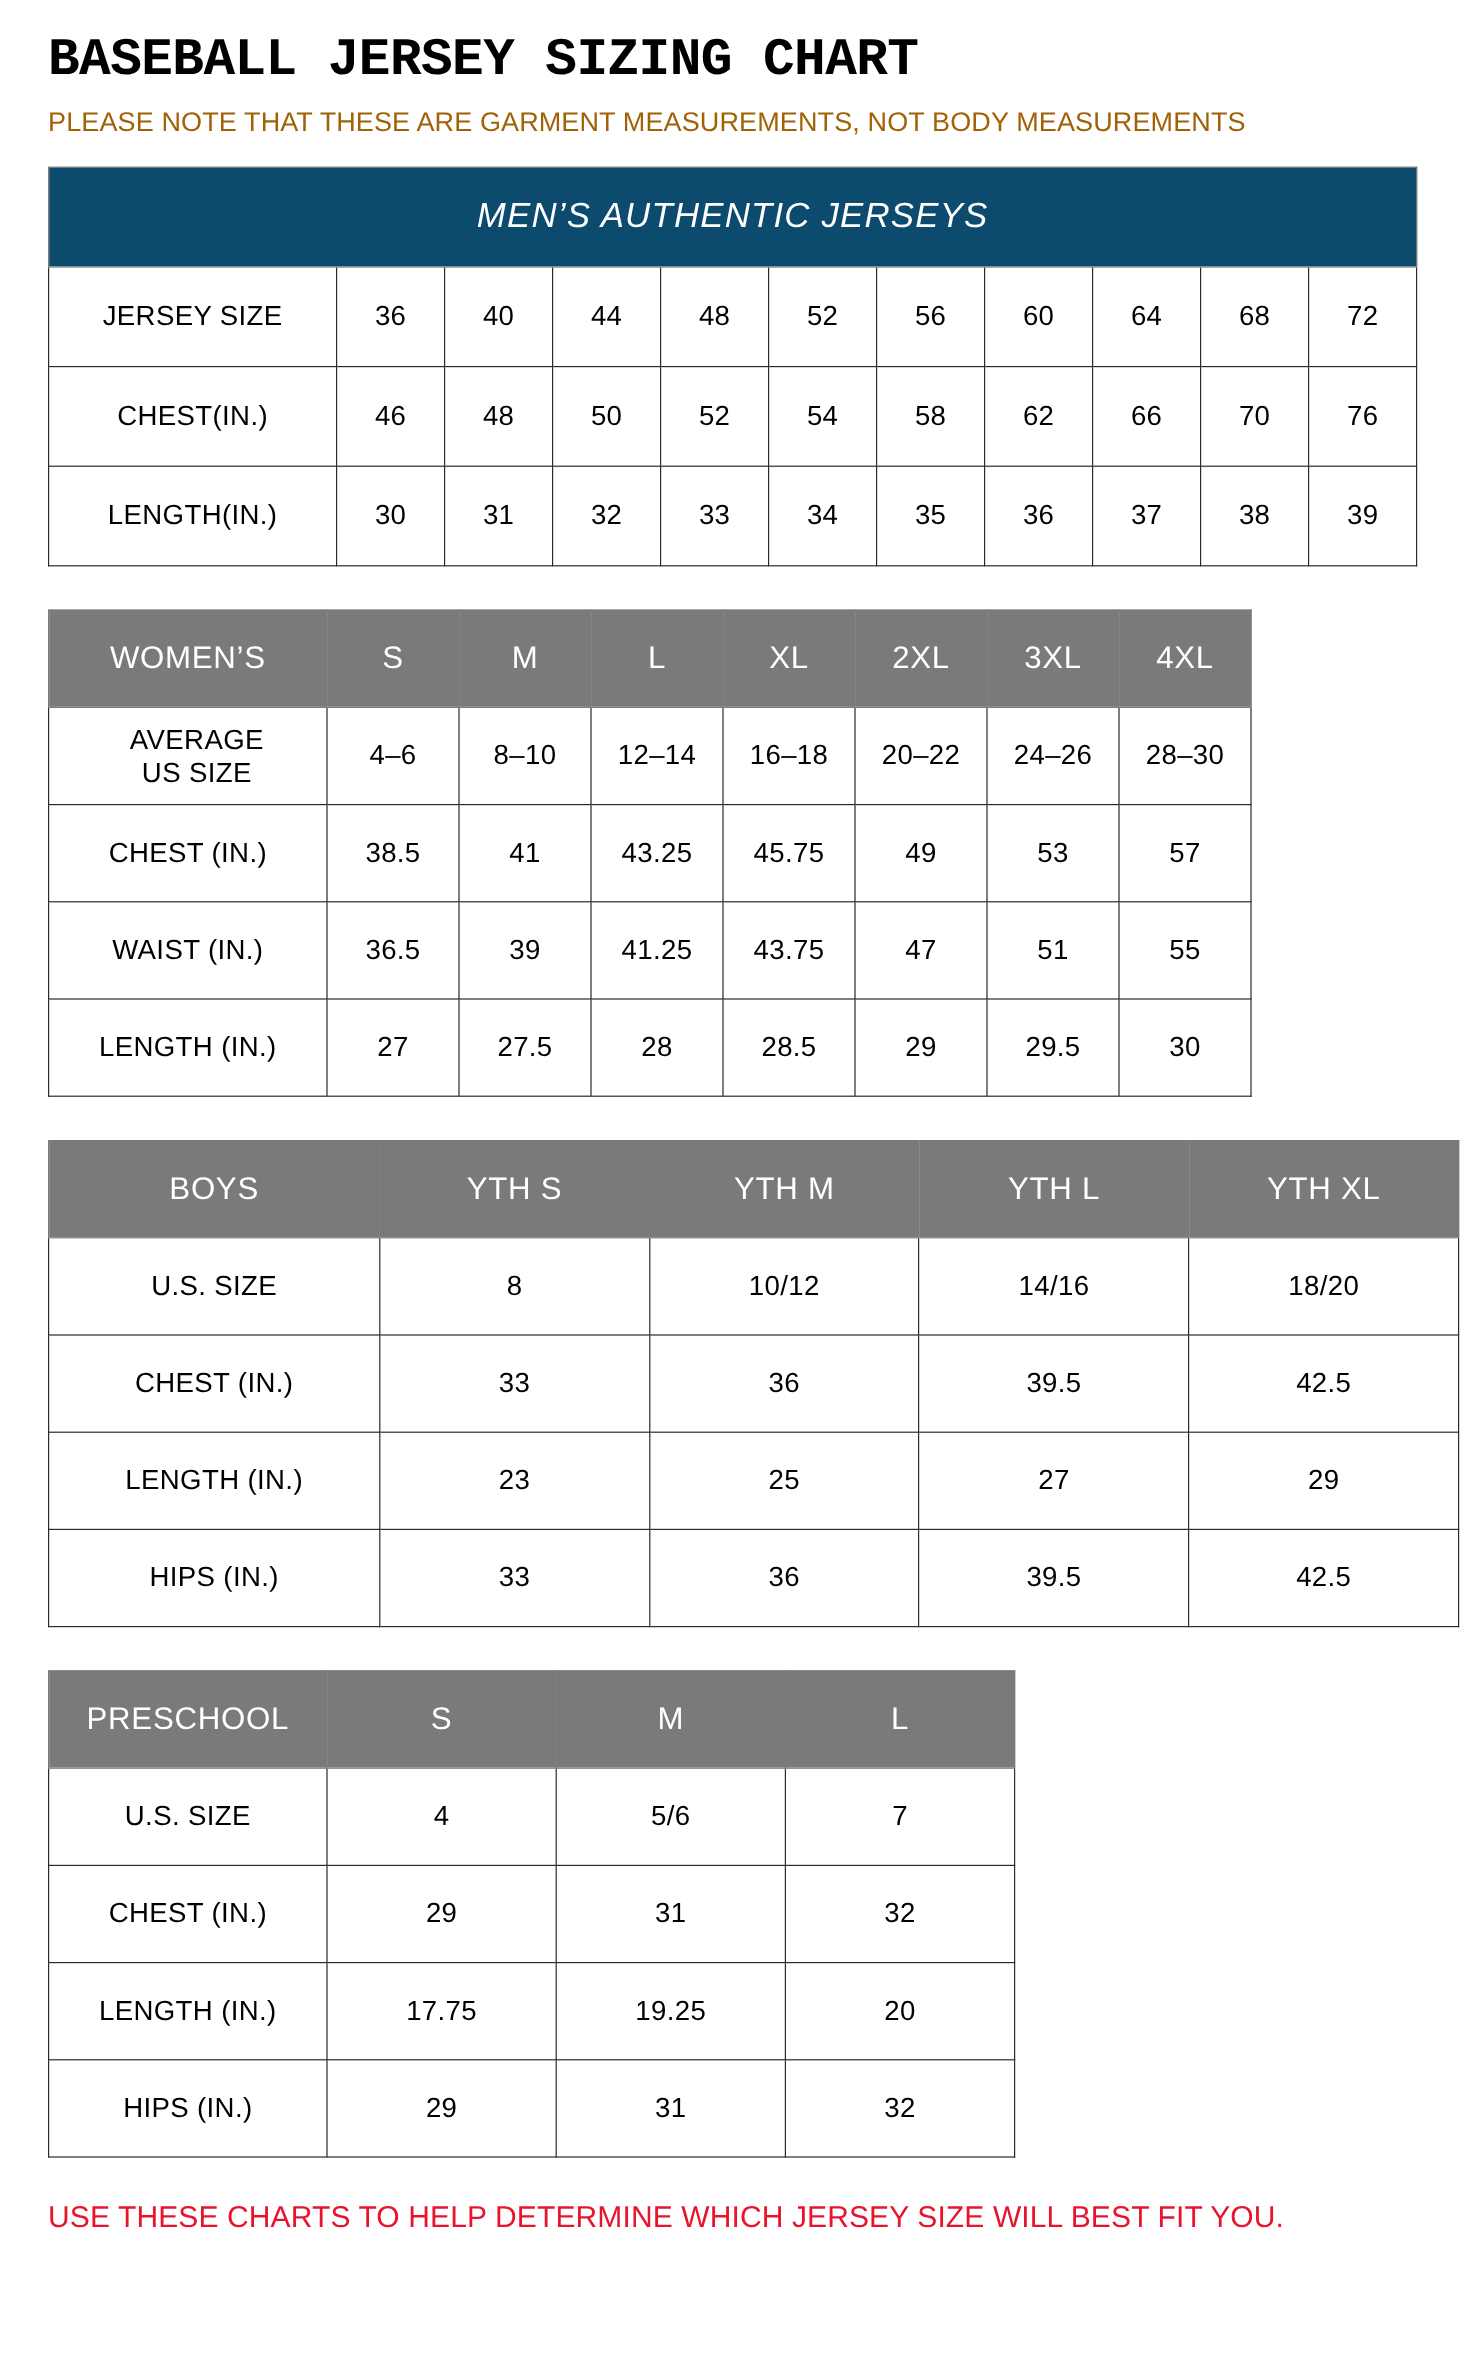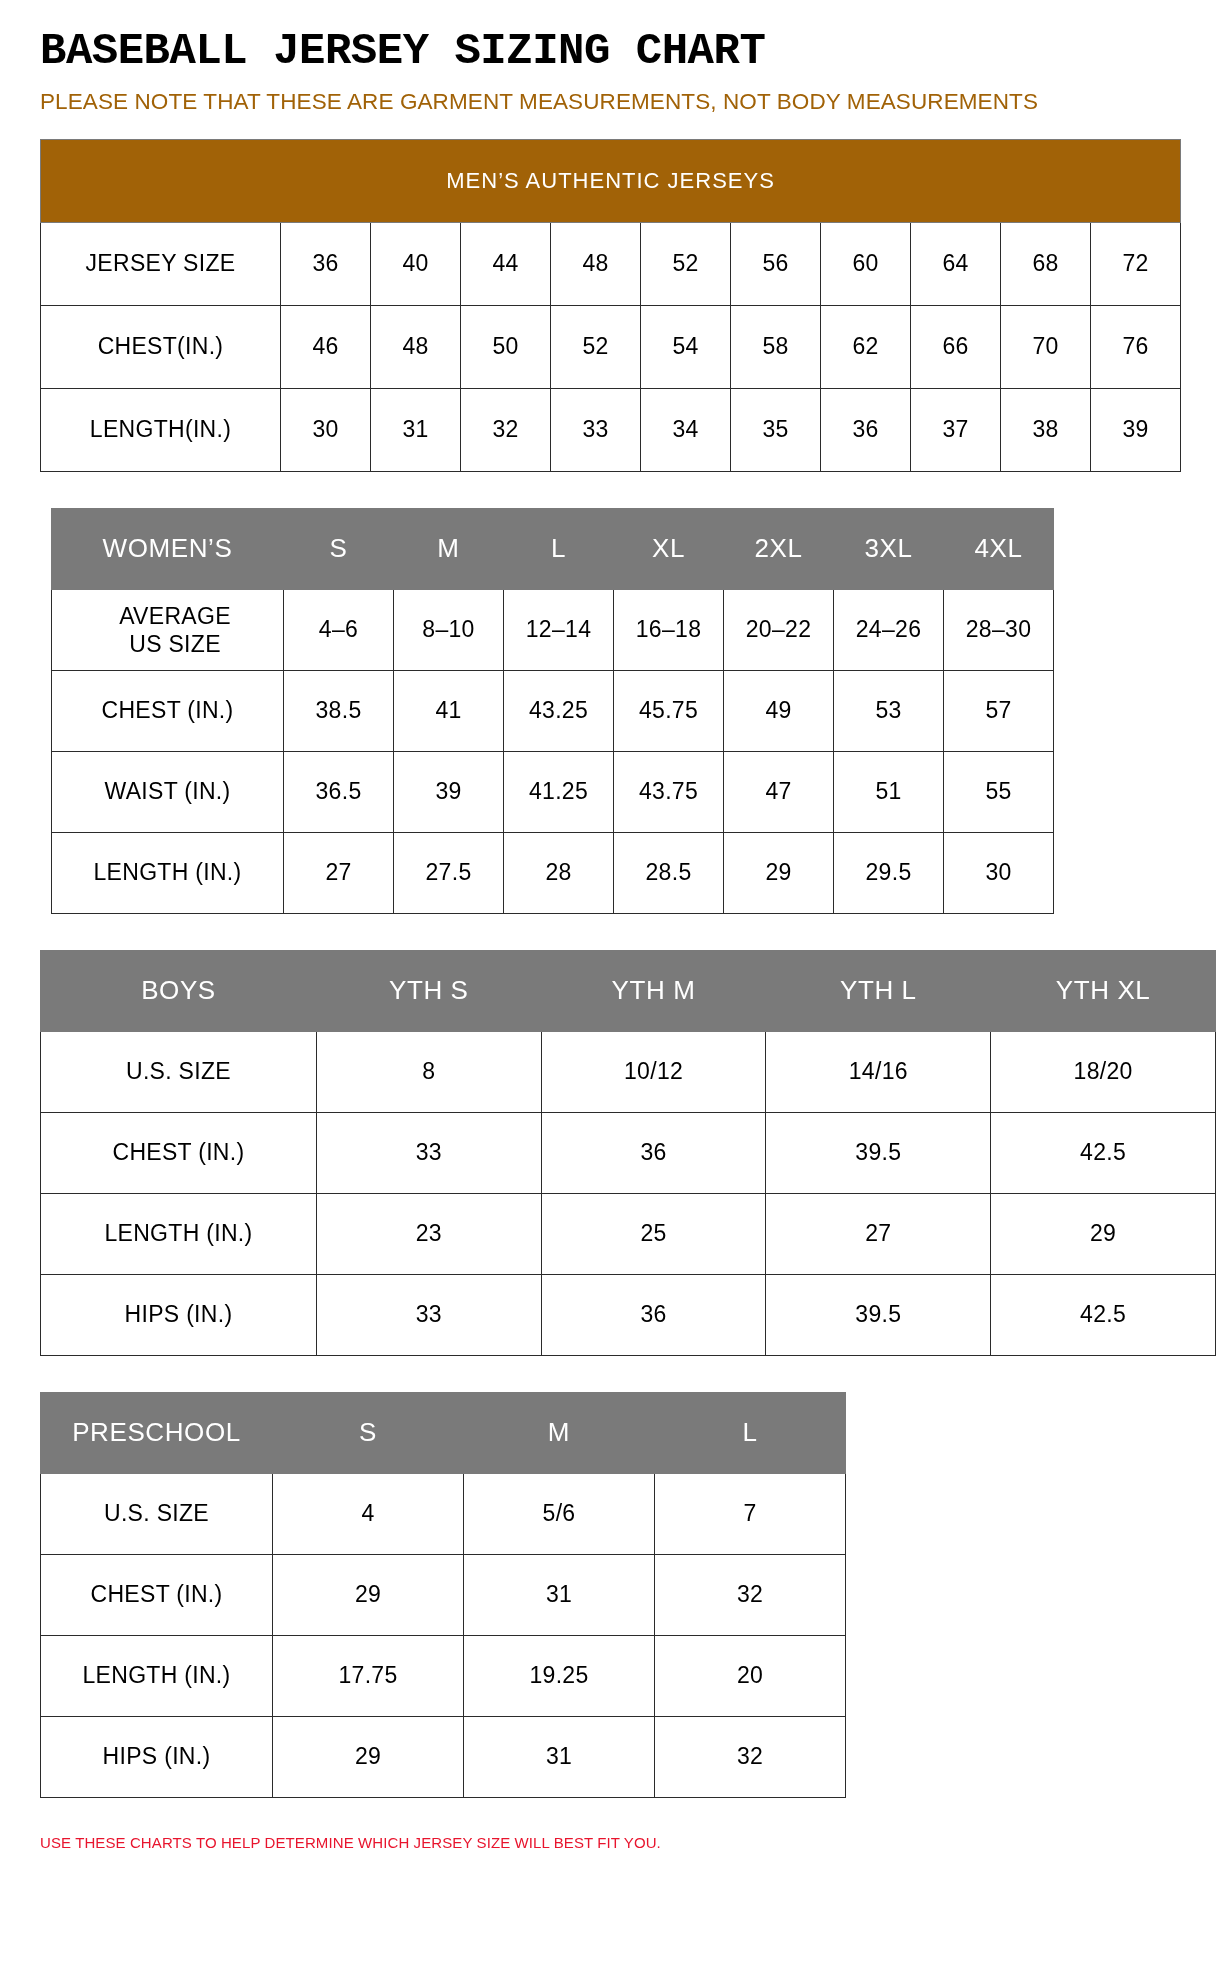--- a/index.html
+++ b/index.html
@@ -44,26 +44,27 @@
     border: 1px solid #2b2b2b;
     text-align: center;
     vertical-align: middle;
     font-weight: normal;
     font-size: 23px;
     padding: 0;
     height: 80px;
     letter-spacing: 0.3px;
   }
   .banner {
-    background: #a16207;
+    background: #0c4a6e;
     color: #ffffff;
-    font-size: 22px;
+    font-size: 29px;
     height: 72px;
     letter-spacing: 1px;
     border: 1px solid #7a7a7a;
+    font-style: italic;
   }
   .hdr-cell {
     background: #7a7a7a;
     color: #ffffff;
     font-size: 26px;
     height: 72px;
     border: 1px solid #7a7a7a;
     letter-spacing: 0.6px;
   }
   .rowlabel {
@@ -75,40 +76,40 @@
     padding-left: 15px;
   }
 
   
   #men-table { width: 1140px; }
   #men-table col.c0 { width: 240px; }
   #men-table col.cx { width: 90px; }
   #men-table td { height: 82px; }
 
   
-  #women-table { width: 1000px; margin-left: 11px; }
+  #women-table { width: 1000px; }
   #women-table col.c0 { width: 232px; }
   #women-table col.cx { width: 110px; }
   #women-table td { height: 80px; }
 
   
   #boys-table { width: 1176px; }
   #boys-table col.c0 { width: 232px; }
   #boys-table col.cx { width: 189px; }
   #boys-table td { height: 80px; }
 
   
   #pre-table { width: 805px; }
   #pre-table col.c0 { width: 232px; }
   #pre-table col.cx { width: 191px; }
   #pre-table td { height: 80px; }
 
   .footer {
     color: #e8142d;
-    font-size: 15px;
+    font-size: 25px;
     margin: 6px 0 0 0;
     letter-spacing: 0.1px;
   }
 </style>
 </head>
 <body>
 
 <div class="page">
 
   <h1 class="title">BASEBALL JERSEY SIZING CHART</h1>

